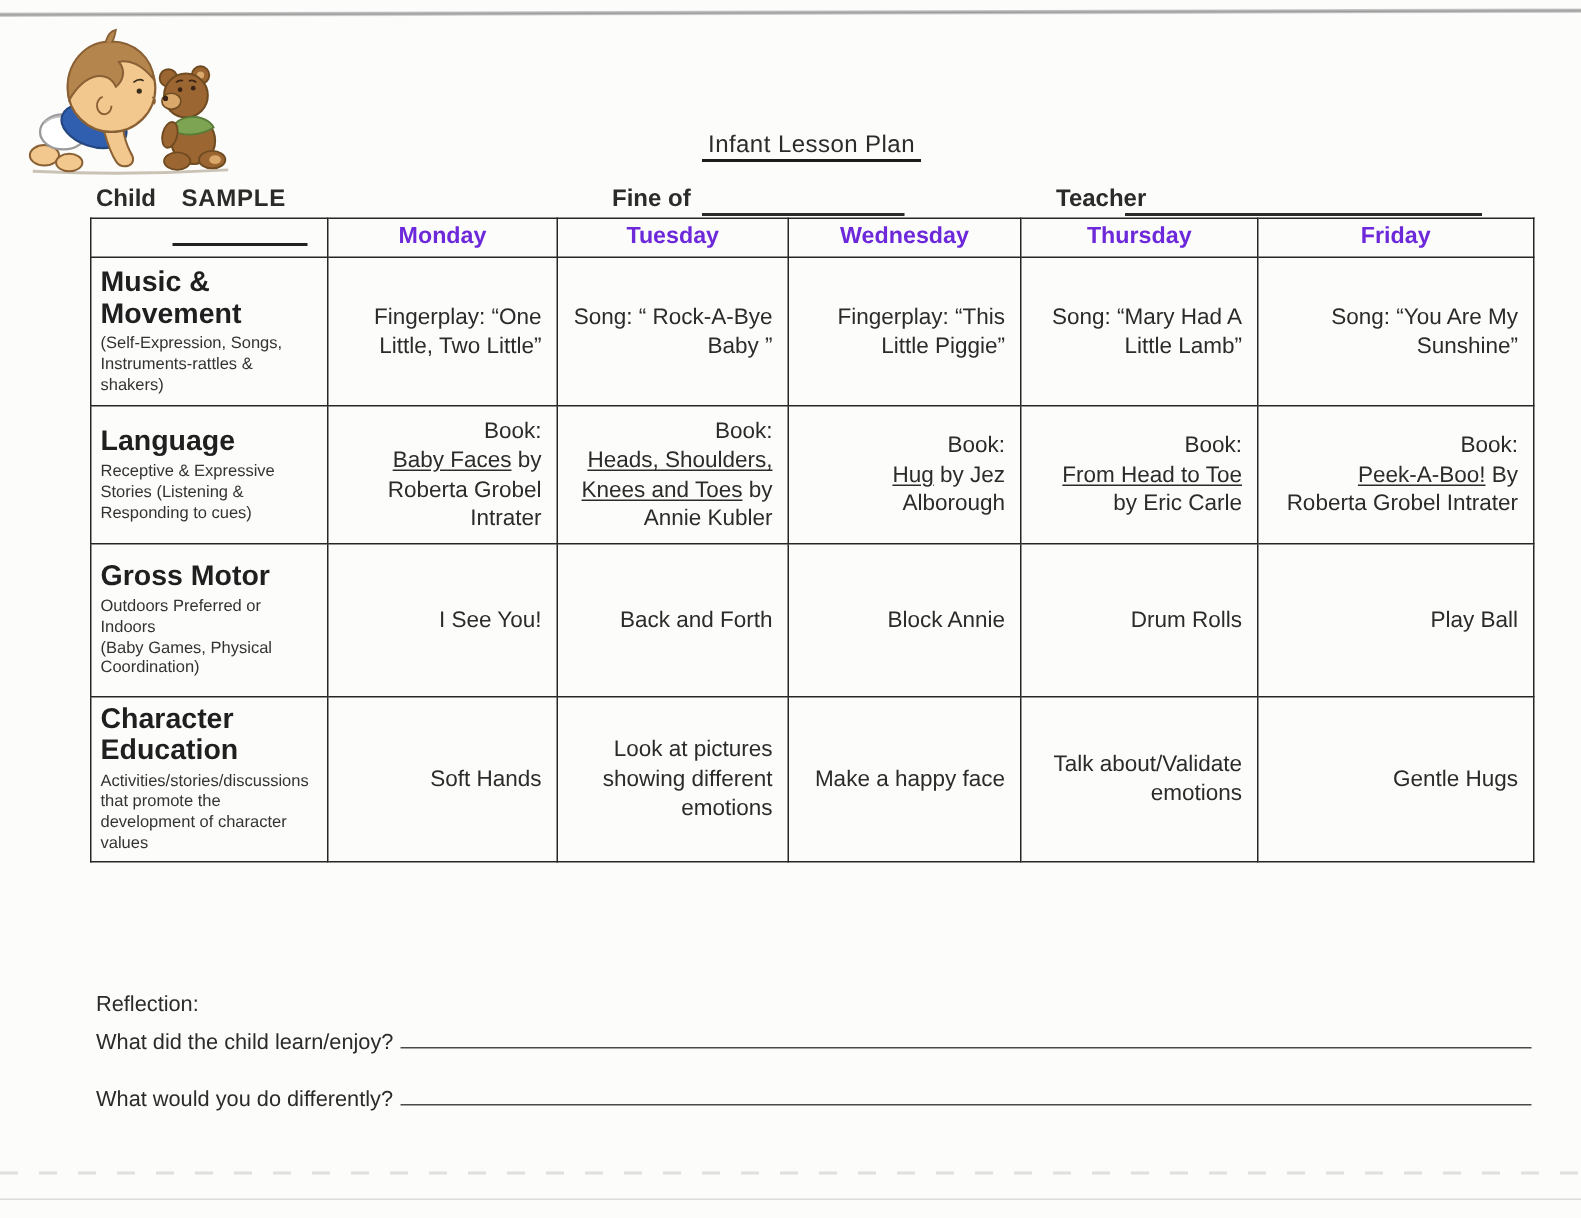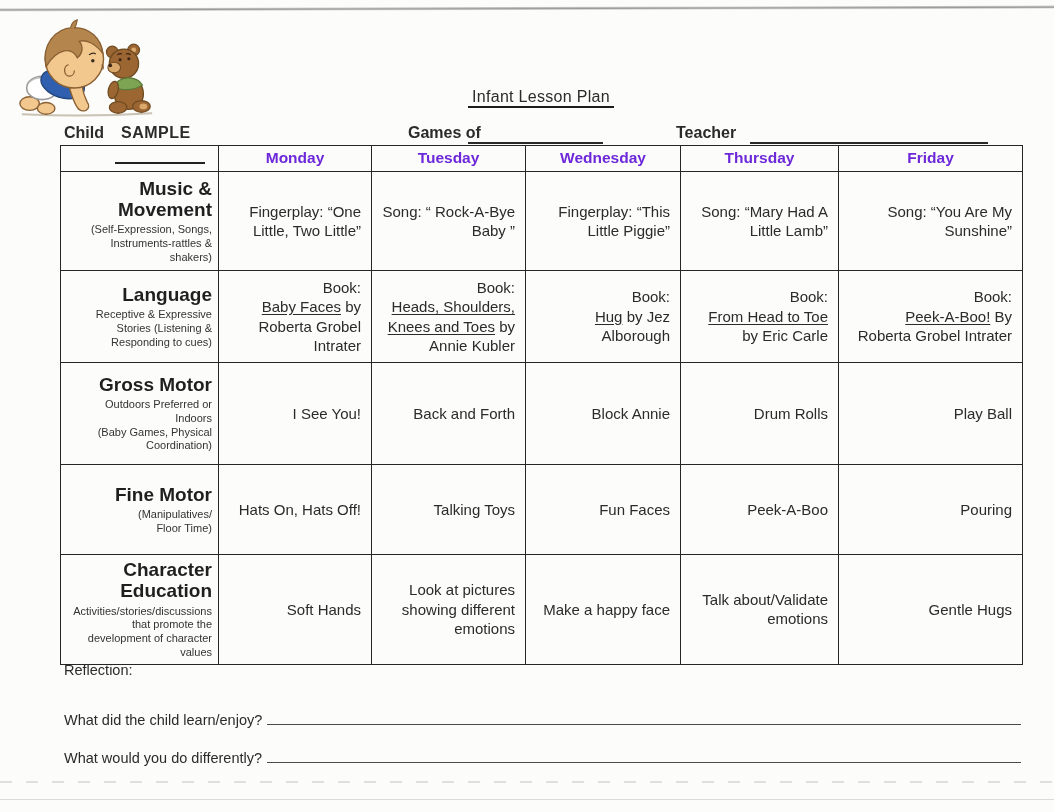--- a/index.html
+++ b/index.html
@@ -29,46 +29,46 @@
     border-bottom:2.5px solid #1c1c1c;padding:0 4px 1px;margin-left:28px;
   }
 
   .meta-label{position:absolute;top:124px;font-size:16px;font-weight:bold;}
   .child-label{left:64px;}
   .child-value{
     left:115px;font-weight:bold;letter-spacing:.5px;
     border-bottom:2px solid #222;padding:0 14px 20px 6px;
   }
   .week-label{left:408px;}
-  .teacher-label{left:676px;text-align:center;}
+  .teacher-label{left:704px;text-align:center;}
   .blank-line{position:absolute;height:0;border-bottom:2px solid #2a2a2a;}
   .week-line{left:468px;top:142px;width:135px;}
   .teacher-line{left:750px;top:142px;width:238px;}
 
   table.plan{
     position:absolute;left:60px;top:145px;width:962px;
     border-collapse:collapse;table-layout:fixed;
   }
   table.plan th,table.plan td{border:1.6px solid #262626;}
   thead th{height:22px;font-size:15.5px;font-weight:bold;padding:1px 0 2px;color:#6d28d9;}
-  tbody th.cat{vertical-align:middle;text-align:right;padding:4px 6px;font-weight:normal;}
+  tbody th.cat{vertical-align:middle;text-align:left;padding:4px 6px;font-weight:normal;}
   .cat-title{font-size:19px;font-weight:bold;line-height:1.12;color:#1f1f1f;}
   .cat-sub{font-size:11px;line-height:1.25;margin-top:3px;white-space:pre-line;color:#333;}
   tbody td{
     text-align:right;vertical-align:middle;
     font-size:15px;line-height:1.3;padding:4px 10px;
     white-space:pre-line;
   }
   tr.r1{height:99px;}tr.r2{height:92px;}tr.r3{height:102px;}tr.r4{height:90px;}tr.r5{height:98px;}
   .u{text-decoration:underline;text-underline-offset:2px;}
 
   .reflection{position:absolute;left:64px;top:662px;font-size:14.5px;}
   .q-row{
     position:absolute;left:64px;width:957px;
-    display:flex;align-items:baseline;font-size:14.5px;margin-top:26px;
+    display:flex;align-items:baseline;font-size:14.5px;
   }
   .q1{top:683px;}
   .q2{top:721px;}
   .fill-line{flex:1;border-bottom:1.5px solid #4a4a4a;height:15px;margin-left:5px;}
 </style>
 </head>
 <body>
 
 <div class="scan-line-top"></div>
 
@@ -116,21 +116,21 @@
     <ellipse cx="133" cy="93" rx="4" ry="3" fill="#d9a86a"></ellipse>
   </svg>
 </div>
 
 <div class="title-wrap">
   <span>Infant Lesson Plan</span>
 </div>
 
 <span class="meta-label child-label">Child</span>
 <span class="meta-label child-value">SAMPLE</span>
-<span class="meta-label week-label">Games of</span>
+<span class="meta-label week-label">Fine of</span>
 <span class="blank-line week-line"></span>
 <span class="meta-label teacher-label">Teacher</span>
 <span class="blank-line teacher-line"></span>
 
 <table class="plan">
   <colgroup>
     <col style="width:158px">
       <col style="width:153px">
       <col style="width:154px">
     <col style="width:155px">
@@ -180,32 +180,20 @@
           <div class="cat-title">Gross Motor</div>
           <div class="cat-sub">Outdoors Preferred or Indoors
 (Baby Games, Physical Coordination)</div>
         </th>
         <td><span>I See You!</span></td>
         <td><span>Back and Forth</span></td>
         <td><span>Block Annie</span></td>
         <td><span>Drum Rolls</span></td>
         <td><span>Play Ball</span></td>
       </tr>
-      <tr class="r4">
-        <th class="cat">
-          <div class="cat-title">Fine Motor</div>
-          <div class="cat-sub">(Manipulatives/
-Floor Time)</div>
-        </th>
-        <td><span>Hats On, Hats Off!</span></td>
-        <td><span>Talking Toys</span></td>
-        <td><span>Fun Faces</span></td>
-        <td><span>Peek-A-Boo</span></td>
-        <td><span>Pouring</span></td>
-      </tr>
       <tr class="r5">
         <th class="cat">
           <div class="cat-title">Character Education</div>
           <div class="cat-sub">Activities/stories/discussions that promote the development of character values</div>
         </th>
         <td><span>Soft Hands</span></td>
         <td><span>Look at pictures showing different emotions</span></td>
         <td><span>Make a happy face</span></td>
         <td><span>Talk about/Validate emotions</span></td>
         <td><span>Gentle Hugs</span></td>

